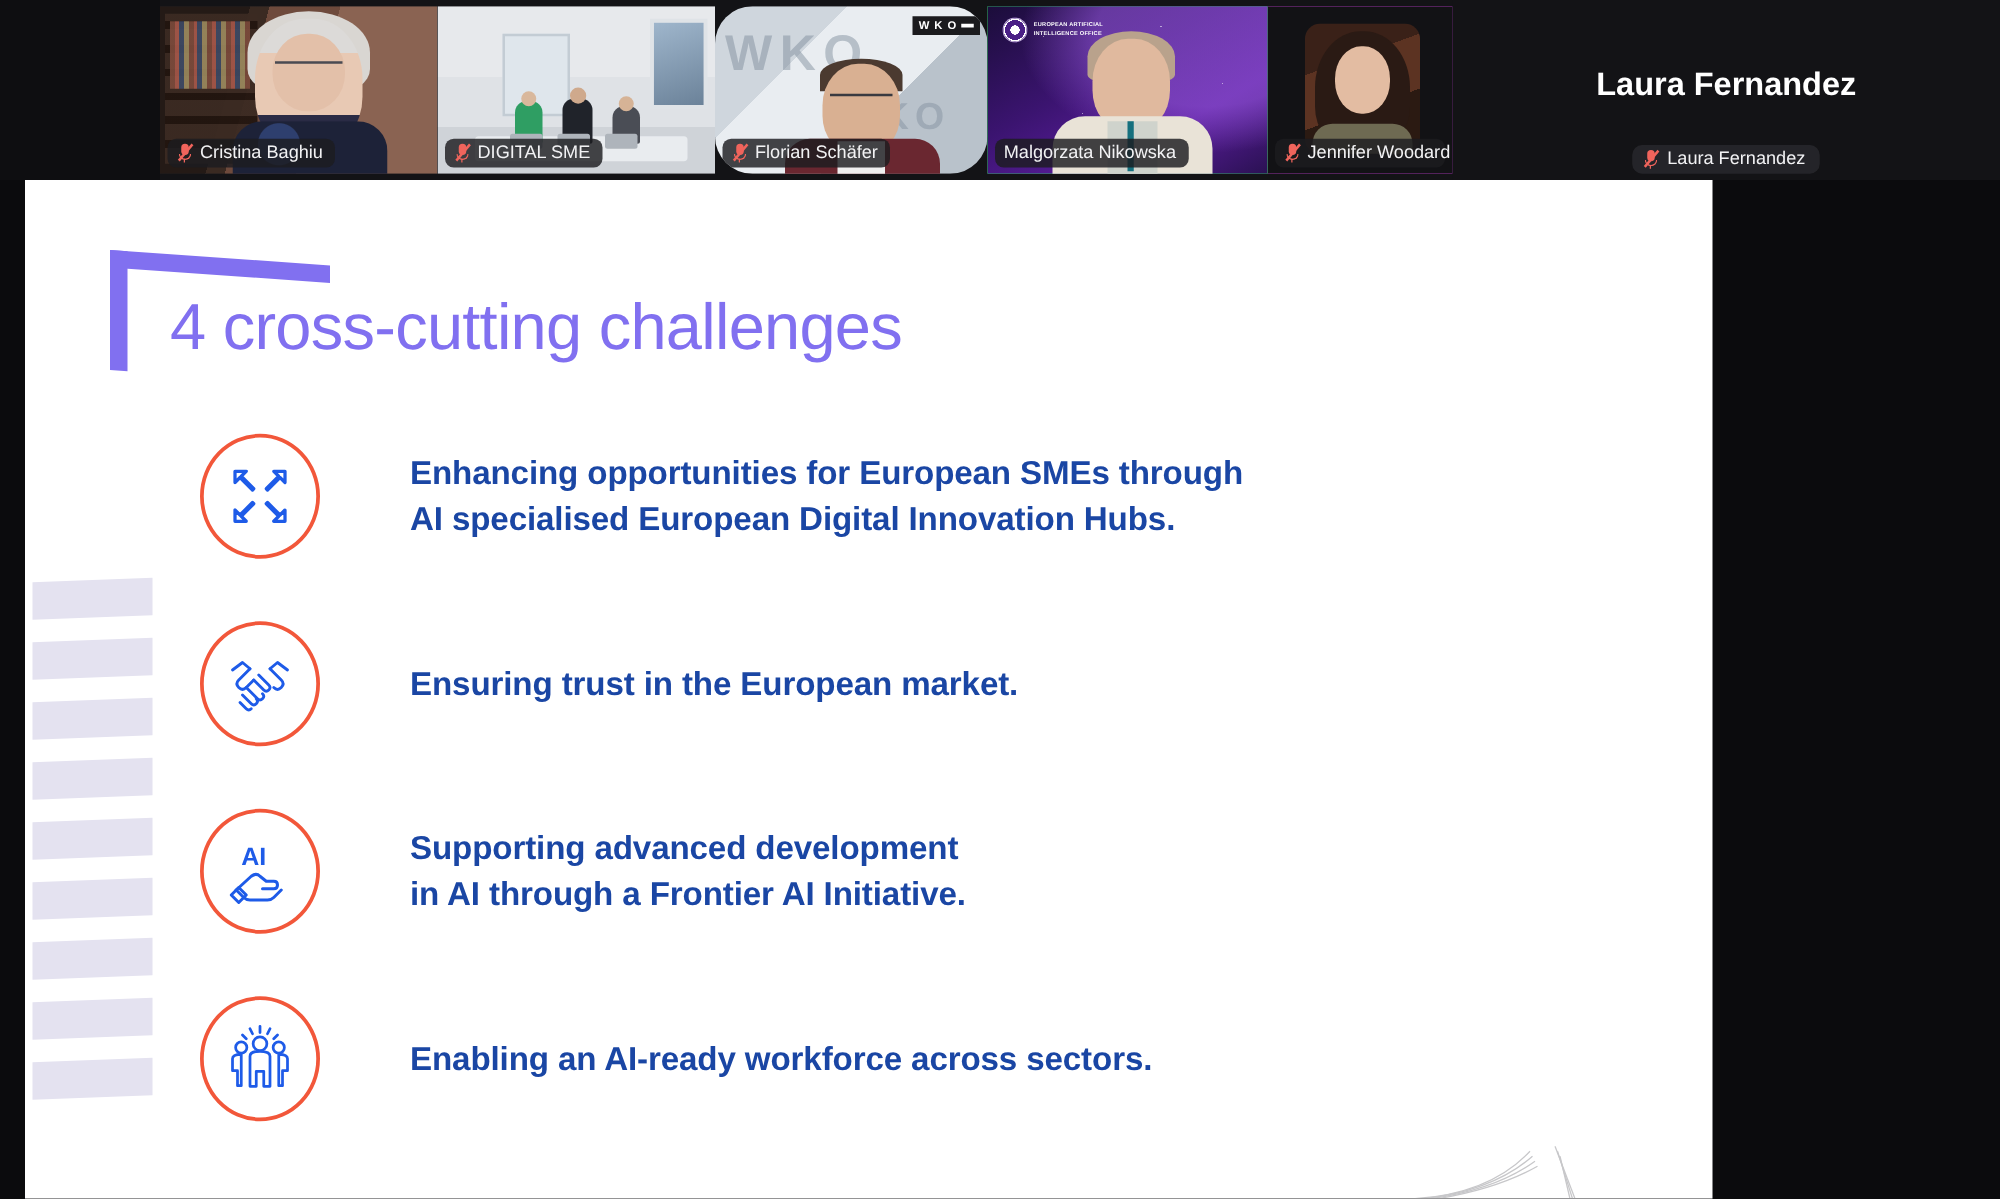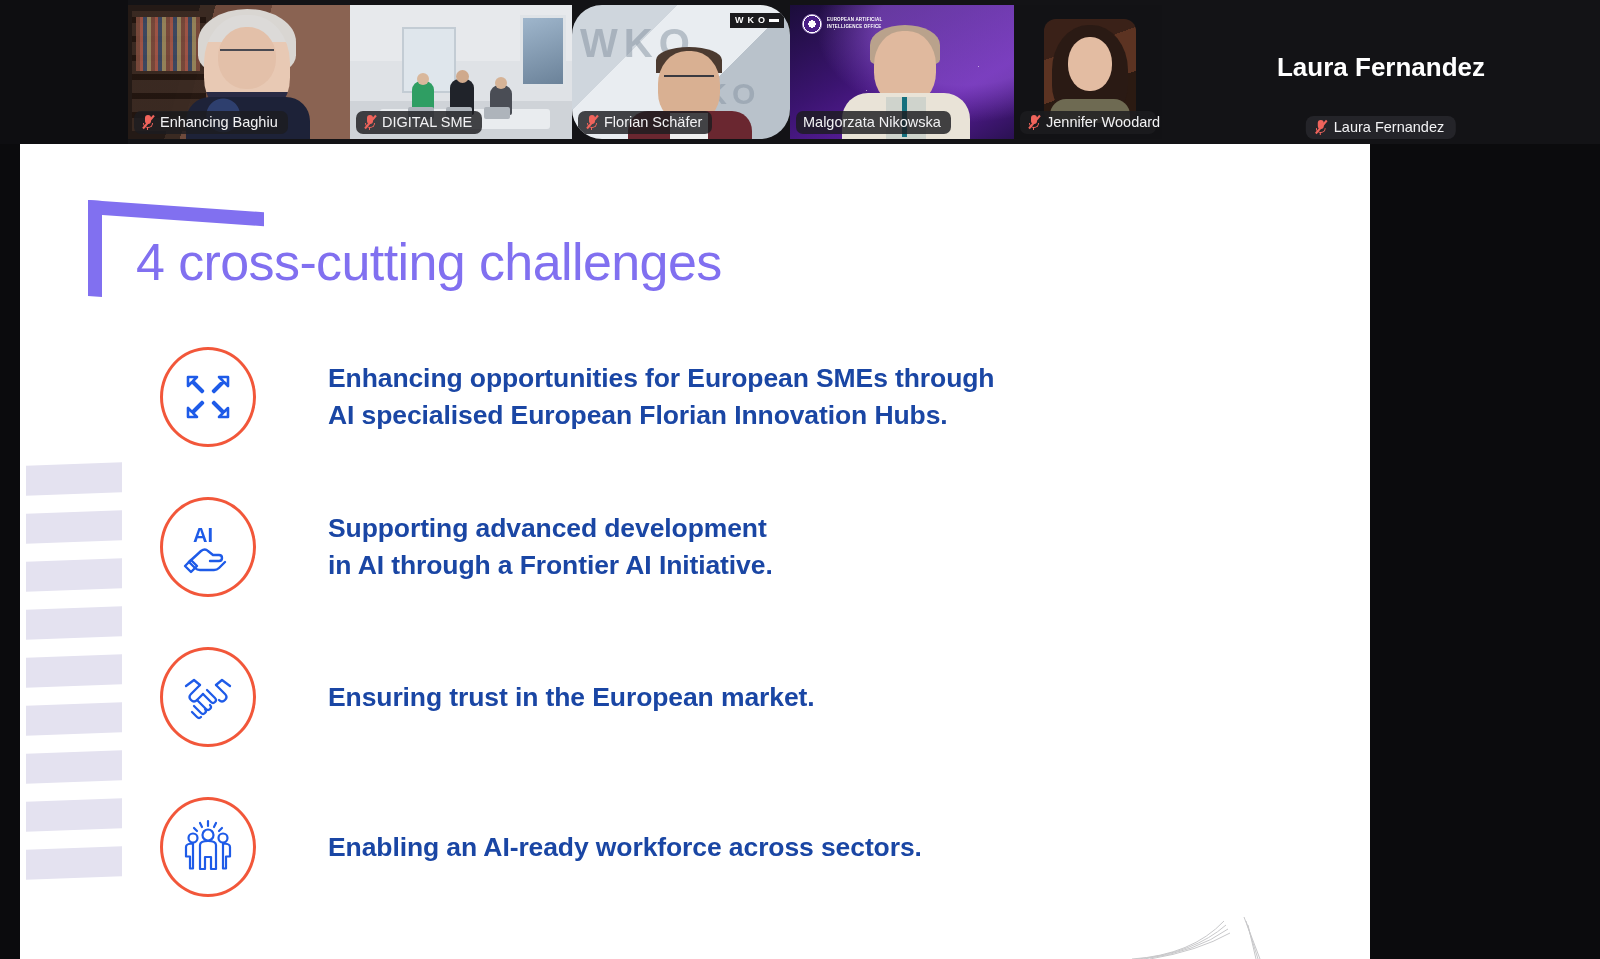--- a/index.html
+++ b/index.html
@@ -247,21 +247,21 @@
           <div class="cb-glass"></div>
         <div class="cb-torso"></div>
       </div>
       <div class="namepill">
         <span class="mic-muted">
           <span class="body"></span>
             <span class="stand"></span>
             <span class="post"></span>
             <span class="slash"></span>
         </span>
-        <span class="nm">Enhancing Baghiu</span>
+        <span class="nm">Cristina Baghiu</span>
       </div>
     </div>
 
     <div class="tile w-dsme">
       <div class="vid vid-dsme">
         <div class="ds-win"></div>
           <div class="ds-door"></div>
           <div class="ds-table"></div>
         <div class="ds-p1"></div>
           <div class="ds-p1h"></div>
@@ -393,36 +393,21 @@
           <div class="icon-ring">
             <svg width="56" height="56" viewBox="0 0 56 56" fill="none" stroke="#1e5be8" stroke-width="2.6" stroke-linejoin="round" stroke-linecap="round">
               <path d="M8 8 L8 17 L12 13 L22 23 L23 22 L13 12 L17 8 Z"></path>
               <path d="M48 8 L39 8 L43 12 L33 22 L34 23 L44 13 L48 17 Z"></path>
               <path d="M8 48 L17 48 L13 44 L23 34 L22 33 L12 43 L8 39 Z"></path>
               <path d="M48 48 L48 39 L44 43 L34 33 L33 34 L43 44 L39 48 Z"></path>
             </svg>
           </div>
           <div class="row-text">
             <span>Enhancing opportunities for European SMEs through</span>
-            <span class="l2">AI specialised European Florian Innovation Hubs.</span>
-          </div>
-        </div>
-
-        <div class="row">
-          <div class="icon-ring">
-            <svg width="58" height="58" viewBox="0 0 58 58" fill="none" stroke="#1e5be8" stroke-width="2.4" stroke-linejoin="round" stroke-linecap="round">
-              <text x="14" y="24" font-family="Liberation Sans, sans-serif" font-size="20" font-weight="700" fill="#1e5be8" stroke="none">AI</text>
-              <path d="M10 44 L22 33 q4-3 7 0 l5 4 h6 q3 0 3 3 t-3 3 h-9"></path>
-              <path d="M10 44 l6 6 q2 2 5 2 h14 q3 0 5-2 l6-6"></path>
-              <path d="M6 48 l6-6 6 6 -6 6 z"></path>
-            </svg>
-          </div>
-          <div class="row-text">
-            <span>Supporting advanced development</span>
-            <span class="l2">in AI through a Frontier AI Initiative.</span>
+            <span class="l2">AI specialised European Digital Innovation Hubs.</span>
           </div>
         </div>
 
         <div class="row">
           <div class="icon-ring">
             <svg width="60" height="58" viewBox="0 0 60 58" fill="none" stroke="#1e5be8" stroke-width="2.3" stroke-linejoin="round" stroke-linecap="round">
               <path d="M8 18 l8-6 6 5"></path>
               <path d="M52 18 l-8-6 -6 5"></path>
               <path d="M22 17 l-9 9 q-3 3 0 6 t6 0 l6-6"></path>
               <path d="M38 17 l9 9 q3 3 0 6 t-6 0"></path>
@@ -433,20 +418,35 @@
             </svg>
           </div>
           <div class="row-text">
             <span>Ensuring trust in the European market.</span>
             <span class="l2"></span>
           </div>
         </div>
 
         <div class="row">
           <div class="icon-ring">
+            <svg width="58" height="58" viewBox="0 0 58 58" fill="none" stroke="#1e5be8" stroke-width="2.4" stroke-linejoin="round" stroke-linecap="round">
+              <text x="14" y="24" font-family="Liberation Sans, sans-serif" font-size="20" font-weight="700" fill="#1e5be8" stroke="none">AI</text>
+              <path d="M10 44 L22 33 q4-3 7 0 l5 4 h6 q3 0 3 3 t-3 3 h-9"></path>
+              <path d="M10 44 l6 6 q2 2 5 2 h14 q3 0 5-2 l6-6"></path>
+              <path d="M6 48 l6-6 6 6 -6 6 z"></path>
+            </svg>
+          </div>
+          <div class="row-text">
+            <span>Supporting advanced development</span>
+            <span class="l2">in AI through a Frontier AI Initiative.</span>
+          </div>
+        </div>
+
+        <div class="row">
+          <div class="icon-ring">
             <svg width="58" height="58" viewBox="0 0 58 58" fill="none" stroke="#1e5be8" stroke-width="2.2" stroke-linejoin="round" stroke-linecap="round">
               <path d="M29 3 v5 M21 5 l2 4 M37 5 l-2 4 M15 10 l3 3 M43 10 l-3 3"></path>
               <circle cx="29" cy="17" r="5.5"></circle>
               <path d="M21 27 q0-4 8-4 t8 4 v24 h-5 v-12 h-6 v12 h-5 z"></path>
               <circle cx="14" cy="20" r="4.5"></circle>
               <path d="M7 29 q0-3.5 7-3.5 v25 h-3 v-12 h-4 z"></path>
               <circle cx="44" cy="20" r="4.5"></circle>
               <path d="M51 29 q0-3.5 -7-3.5 v25 h3 v-12 h4 z"></path>
             </svg>
           </div>

